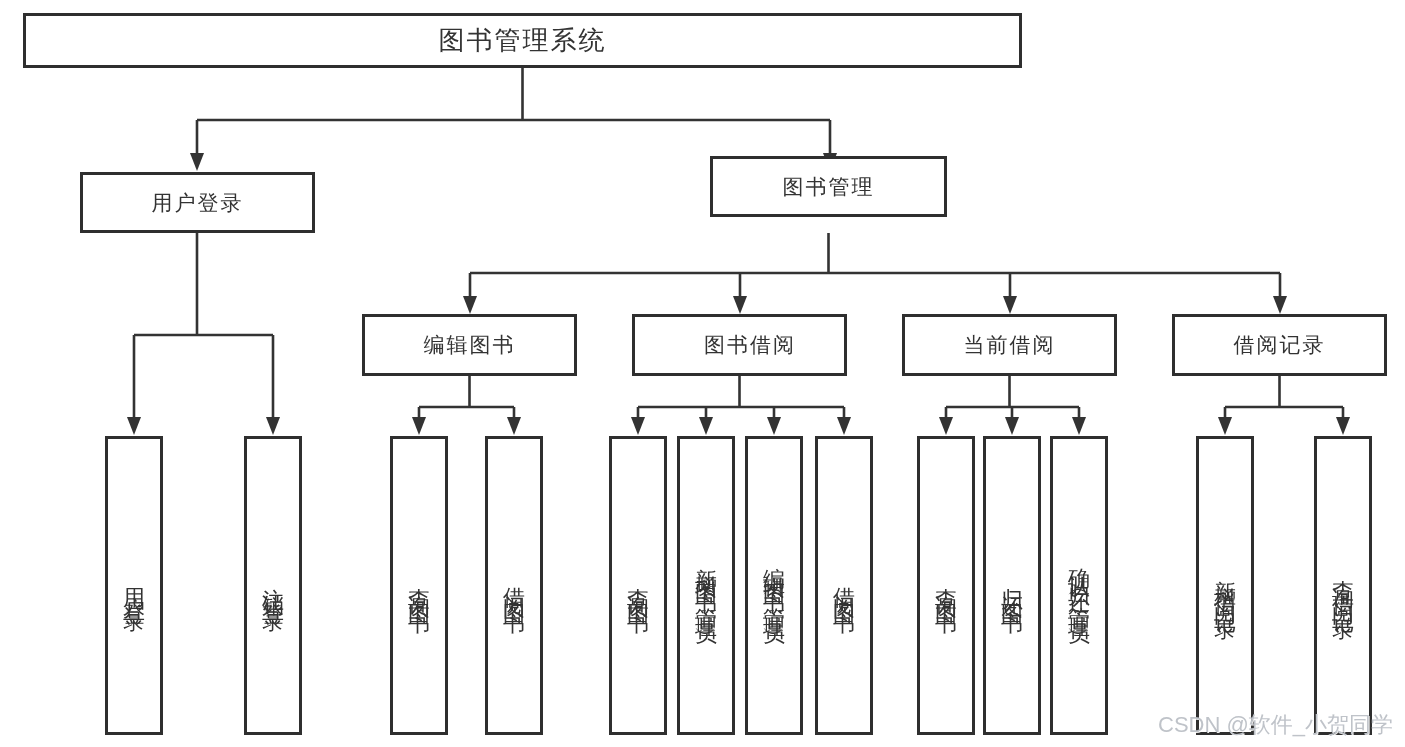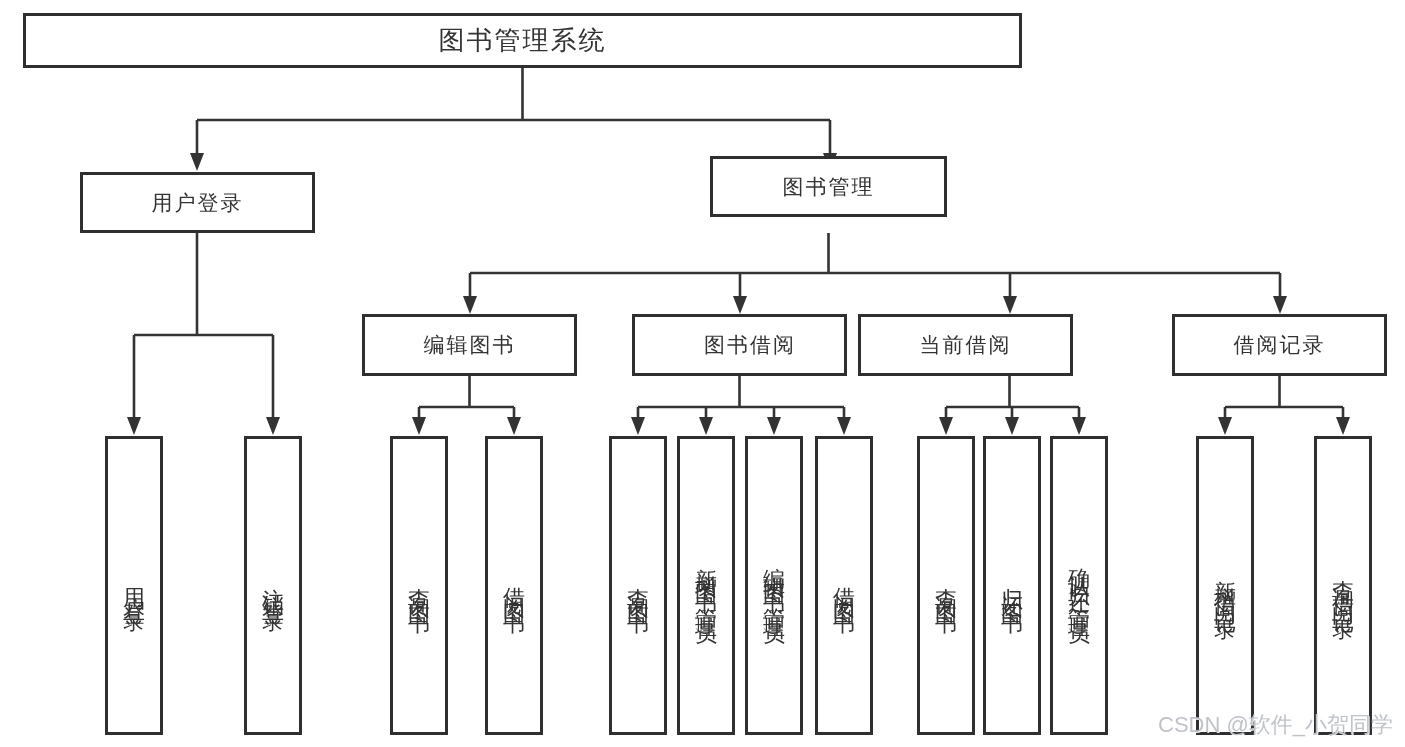--- a/index.html
+++ b/index.html
@@ -23,21 +23,21 @@
     border:3px solid var(--border); background:#fff;
     display:flex; align-items:center; justify-content:center;
     color:var(--text);
   }
   .hlabel{font-size:21px; letter-spacing:2px; white-space:nowrap;}
   .root-node{left:23px; top:13px; width:999px; height:55px;}
   .root-node .hlabel{font-size:26px;}
   .l2a{left:80px;  top:172px; width:235px; height:61px;}
   .l2b{left:710px; top:156px; width:237px; height:61px;}
   .l3{top:314px; width:215px; height:62px;}
-  .l3a{left:362px;} .l3b{left:632px;padding-left:21px;} .l3c{left:858px;} .l3d{left:1172px;}
+  .l3a{left:362px;} .l3b{left:632px;padding-left:21px;} .l3c{left:902px;} .l3d{left:1172px;}
   .leaf{top:436px; width:58px; height:299px; position:absolute;}
   .vtext{
     writing-mode:vertical-rl; text-orientation:mixed;
     font-size:22px; letter-spacing:8px; color:var(--text);
     line-height:1; white-space:nowrap;
   }
   .lf1{left:105px;}  .lf2{left:244px;}
   .lf3{left:390px;}  .lf4{left:485px;}
   .lf5{left:609px;}  .lf6{left:677px;}  .lf7{left:745px;}  .lf8{left:815px;}
   .lf9{left:917px;}  .lf10{left:983px;} .lf11{left:1050px;}

